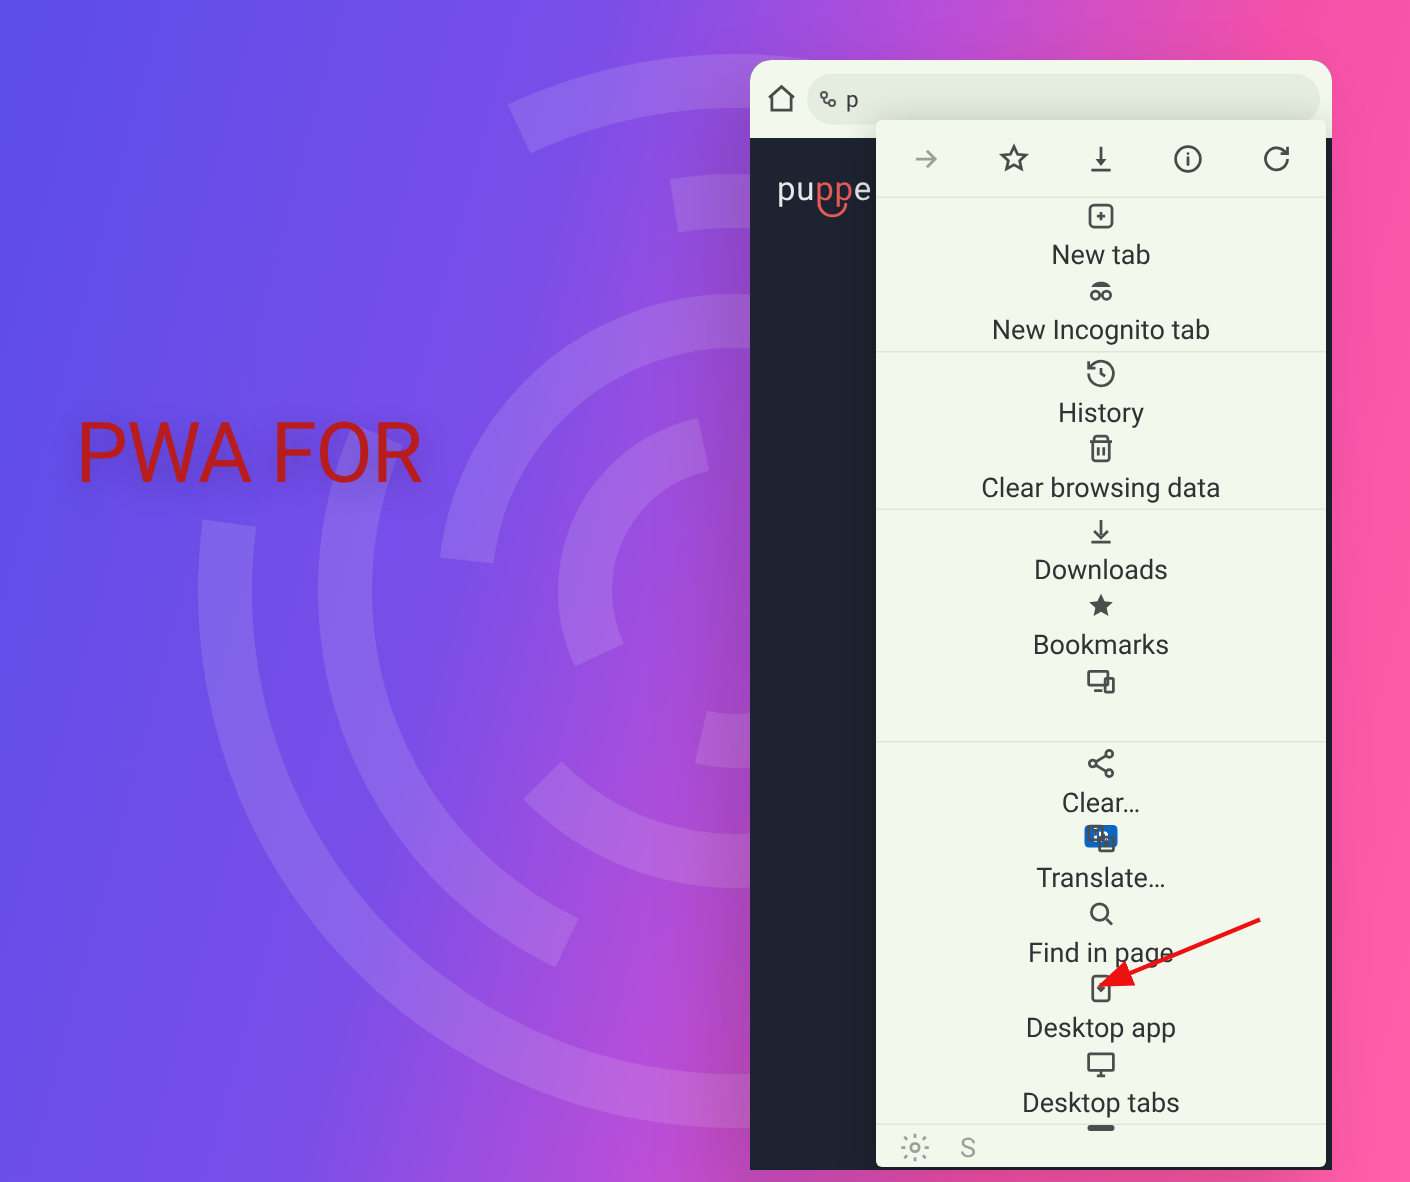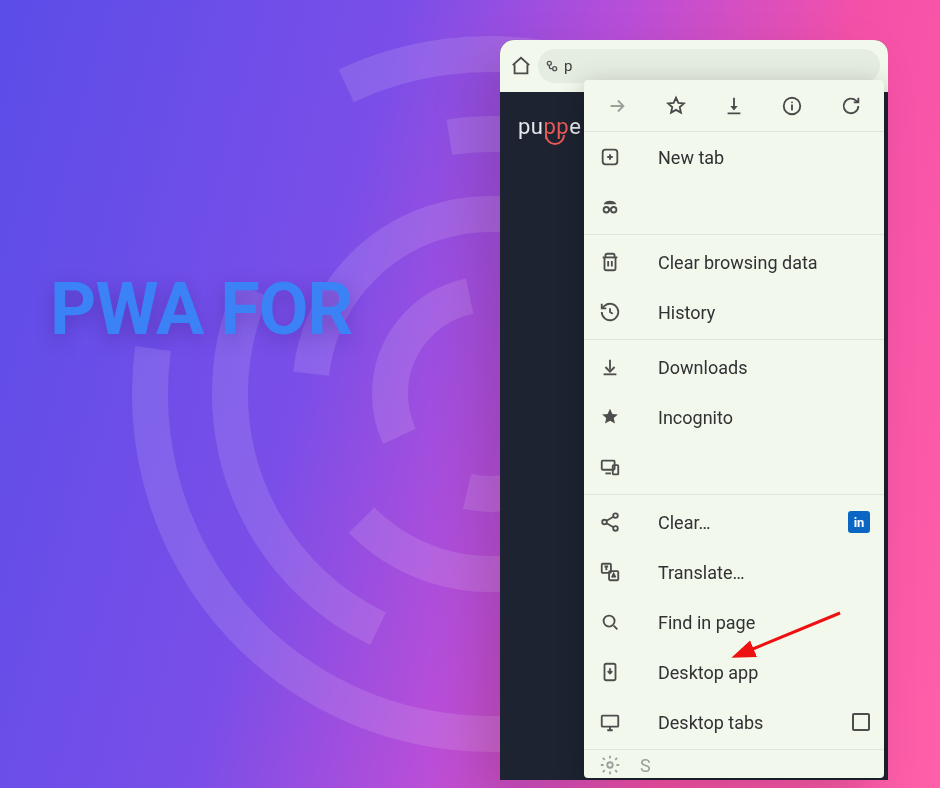--- a/index.html
+++ b/index.html
@@ -19,23 +19,23 @@
   left: 130px;
   transform: translateY(-50%);
   pointer-events: none;
 }
 
 
 .headline {
   position: absolute;
   left: 50px;
   top: 275px;
-  color: #3b82f6;
-  font-weight: 700;
-  font-size: 72px;
+  color: #b91c1c;
+  font-weight: 400;
+  font-size: 56px;
   line-height: 0.98;
   letter-spacing: -1px;
   text-shadow: 0 6px 18px rgba(60,30,120,0.35);
 }
 
 
 .phone {
   position: absolute;
   left: 500px;
   top: 40px;
@@ -172,21 +172,22 @@
   display:flex;
   align-items:center;
   justify-content:center;
   color:#4a4a4a;
 }
 .menu-item {
   height: 50px;
   display: flex;
   align-items: center;
   padding: 0 14px;
-  gap: 36px;
+  gap: 4px;
+  flex-direction: column;
 }
 .menu-item .micon {
   width: 24px; height: 24px;
   display:flex; align-items:center; justify-content:center;
   color: #4d4d4d;
   flex-shrink:0;
 }
 .menu-item .mlabel { flex:1; }
 .menu-sep { height:1px; background:#dfe5d9; margin:2px 0; }
 .menu-item .rightbox {
@@ -329,67 +330,68 @@
 
     <div class="menu-item">
       <span class="micon">
         <svg width="22" height="22" viewBox="0 0 24 24" fill="currentColor">
             <path d="M5 9c2-5 12-5 14 0H5z"></path>
             <circle cx="8" cy="15" r="3" fill="none" stroke="currentColor" stroke-width="2"></circle>
             <circle cx="16" cy="15" r="3" fill="none" stroke="currentColor" stroke-width="2"></circle>
             <path d="M11 15h2" stroke="currentColor" stroke-width="2"></path>
           </svg>
       </span>
+      <span class="mlabel">New Incognito tab</span>
     </div>
 
     <div class="menu-sep"></div>
+
+    <div class="menu-item">
+      <span class="micon">
+        <svg width="22" height="22" viewBox="0 0 24 24" fill="none" stroke="currentColor" stroke-width="2">
+            <path d="M3 12a9 9 0 1 0 3-6.7L3 8"></path>
+            <path d="M3 3v5h5"></path>
+            <path d="M12 8v4l3 2"></path>
+          </svg>
+      </span>
+      <span class="mlabel">History</span>
+    </div>
 
     <div class="menu-item">
       <span class="micon">
         <svg width="22" height="22" viewBox="0 0 24 24" fill="none" stroke="currentColor" stroke-width="2">
             <path d="M4 7h16"></path>
             <path d="M7 7V5a2 2 0 0 1 2-2h6a2 2 0 0 1 2 2v2"></path>
             <path d="M6 7v12a2 2 0 0 0 2 2h8a2 2 0 0 0 2-2V7"></path>
             <path d="M10 11v6M14 11v6"></path>
           </svg>
       </span>
       <span class="mlabel">Clear browsing data</span>
     </div>
 
-    <div class="menu-item">
-      <span class="micon">
-        <svg width="22" height="22" viewBox="0 0 24 24" fill="none" stroke="currentColor" stroke-width="2">
-            <path d="M3 12a9 9 0 1 0 3-6.7L3 8"></path>
-            <path d="M3 3v5h5"></path>
-            <path d="M12 8v4l3 2"></path>
-          </svg>
-      </span>
-      <span class="mlabel">History</span>
-    </div>
-
     <div class="menu-sep"></div>
 
     <div class="menu-item">
       <span class="micon">
         <svg width="22" height="22" viewBox="0 0 24 24" fill="none" stroke="currentColor" stroke-width="2">
             <path d="M12 4v11"></path>
             <path d="m7 12 5 5 5-5"></path>
             <path d="M5 20h14"></path>
           </svg>
       </span>
       <span class="mlabel">Downloads</span>
     </div>
 
     <div class="menu-item">
       <span class="micon">
         <svg width="22" height="22" viewBox="0 0 24 24" fill="currentColor">
             <path d="m12 3 2.6 5.6 6 .6-4.5 4 1.3 6-5.4-3-5.4 3 1.3-6L3.4 9.2l6-.6z"></path>
           </svg>
       </span>
-      <span class="mlabel">Incognito</span>
+      <span class="mlabel">Bookmarks</span>
     </div>
 
     <div class="menu-item">
       <span class="micon">
         <svg width="22" height="22" viewBox="0 0 24 24" fill="none" stroke="currentColor" stroke-width="2">
             <rect x="3" y="5" width="14" height="10" rx="1"></rect>
             <path d="M7 19h6"></path>
             <rect x="15" y="10" width="6" height="10" rx="1"></rect>
           </svg>
       </span>

